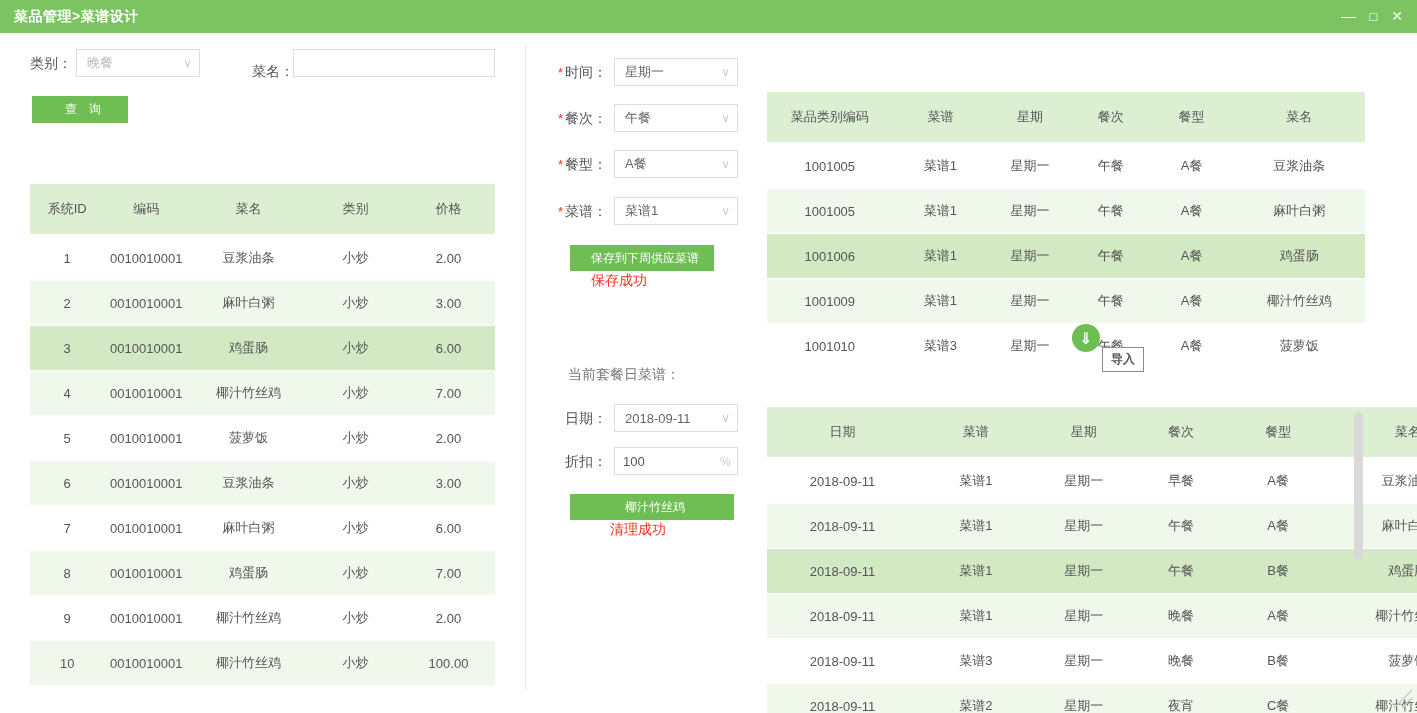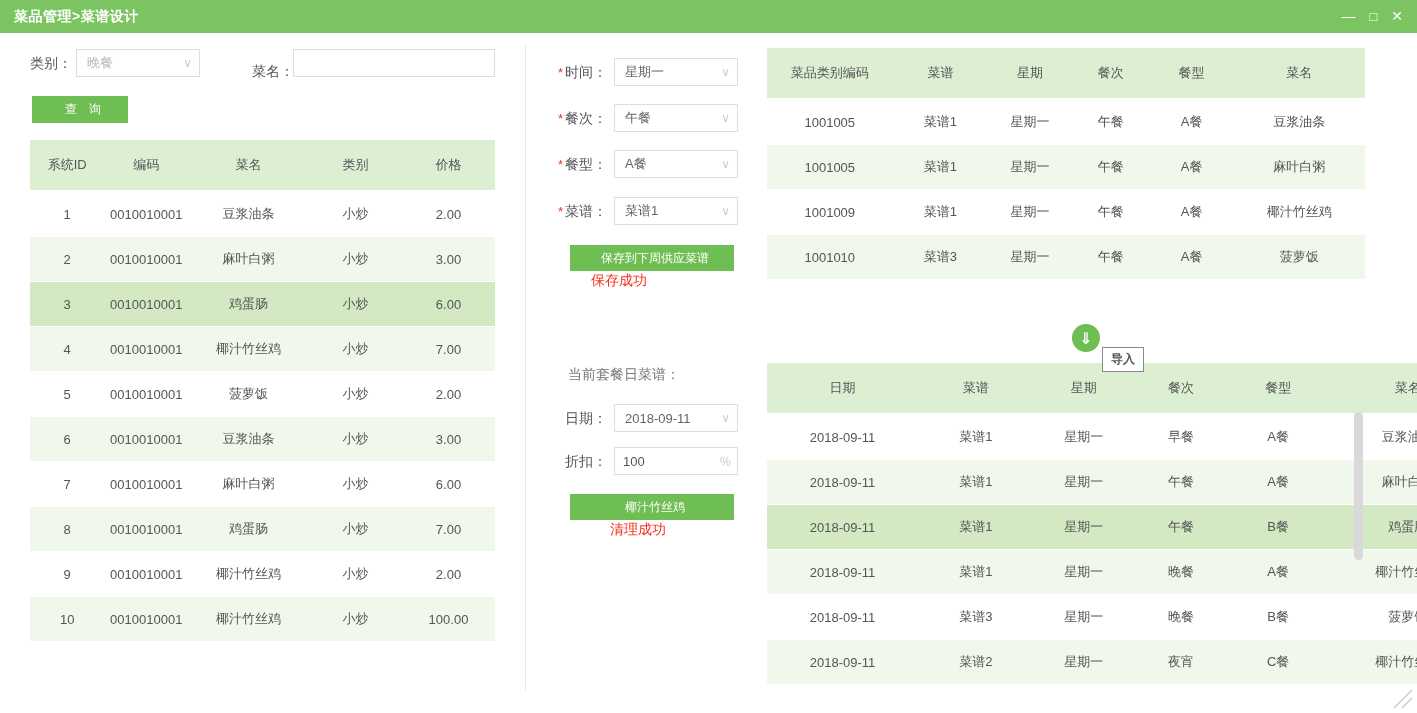--- a/index.html
+++ b/index.html
@@ -28,21 +28,21 @@
     background:#fff;font-size:13px;color:#555;padding:0 8px;outline:none;font-family:inherit;}
   .suffix{position:absolute;color:#ccc;font-size:12px;}
   .btn{position:absolute;background:#6fbe53;color:#fff;border:none;font-size:12px;
     display:flex;align-items:center;justify-content:center;cursor:pointer;font-family:Liberation Serif, serif;padding-left:12px;}
   .status-red{position:absolute;color:#f5301d;font-size:14px;white-space:nowrap;}
   .req{color:#f5301d;margin-right:2px;font-size:13px;}
   .mid-label{position:absolute;left:535px;width:72px;text-align:right;font-size:14px;
     color:#555;height:28px;line-height:28px;white-space:nowrap;}
   .section-label{position:absolute;font-size:14px;color:#777;}
   
-  .tablebox{position:absolute;}
+  .tablebox{position:absolute;margin-top:44px;}
   .tablebox table{border-collapse:collapse;table-layout:fixed;width:100%;}
   .tablebox th{height:48px;background:#dcefd3;font-weight:normal;font-size:13px;color:#555;text-align:center;}
   .tablebox td{height:42px;font-size:13px;color:#555;text-align:center;overflow:hidden;white-space:nowrap;}
   .tablebox thead tr{border-bottom:2px solid #ffffff;}
   .tablebox tbody tr{background:#ffffff;border-bottom:1px solid #ffffff;}
   .tablebox tbody tr:nth-child(even){background:#eff8ea;}
   .tablebox tbody tr.selected{background:#d2e9c3;}
   
   .import-circle{left:1072px;top:324px;width:28px;height:28px;border-radius:50%;
     background:#6fbe53;color:#fff;display:flex;align-items:center;justify-content:center;
@@ -192,21 +192,21 @@
     <span>A餐</span>
     <span class="chev">∨</span>
   </div>
 
   <div class="mid-label" style="top:197px;"><span class="req">*</span><span>菜谱：</span></div>
   <div class="selectbox" style="left:614px;top:197px;width:124px;">
     <span>菜谱1</span>
     <span class="chev">∨</span>
   </div>
 
-  <button class="btn" style="left:570px;top:245px;width:164px;height:26px;">保存到下周供应菜谱</button>
+  <button class="btn" style="left:570px;top:245px;width:144px;height:26px;">保存到下周供应菜谱</button>
   <div class="status-red" style="left:591px;top:272px;">保存成功</div>
 
   <div class="section-label" style="left:568px;top:366px;">当前套餐日菜谱：</div>
 
   <div class="mid-label" style="top:404px;"><span>日期：</span></div>
   <div class="selectbox" style="left:614px;top:404px;width:124px;">
     <span>2018-09-11</span>
     <span class="chev">∨</span>
   </div>
 
@@ -249,20 +249,28 @@
             <td>豆浆油条</td>
           </tr>
           <tr>
             <td>1001005</td>
             <td>菜谱1</td>
             <td>星期一</td>
             <td>午餐</td>
             <td>A餐</td>
             <td>麻叶白粥</td>
           </tr>
+          <tr class="selected">
+            <td>1001006</td>
+            <td>菜谱1</td>
+            <td>星期一</td>
+            <td>午餐</td>
+            <td>A餐</td>
+            <td>鸡蛋肠</td>
+          </tr>
           <tr>
             <td>1001009</td>
             <td>菜谱1</td>
             <td>星期一</td>
             <td>午餐</td>
             <td>A餐</td>
             <td>椰汁竹丝鸡</td>
           </tr>
           <tr>
             <td>1001010</td>

